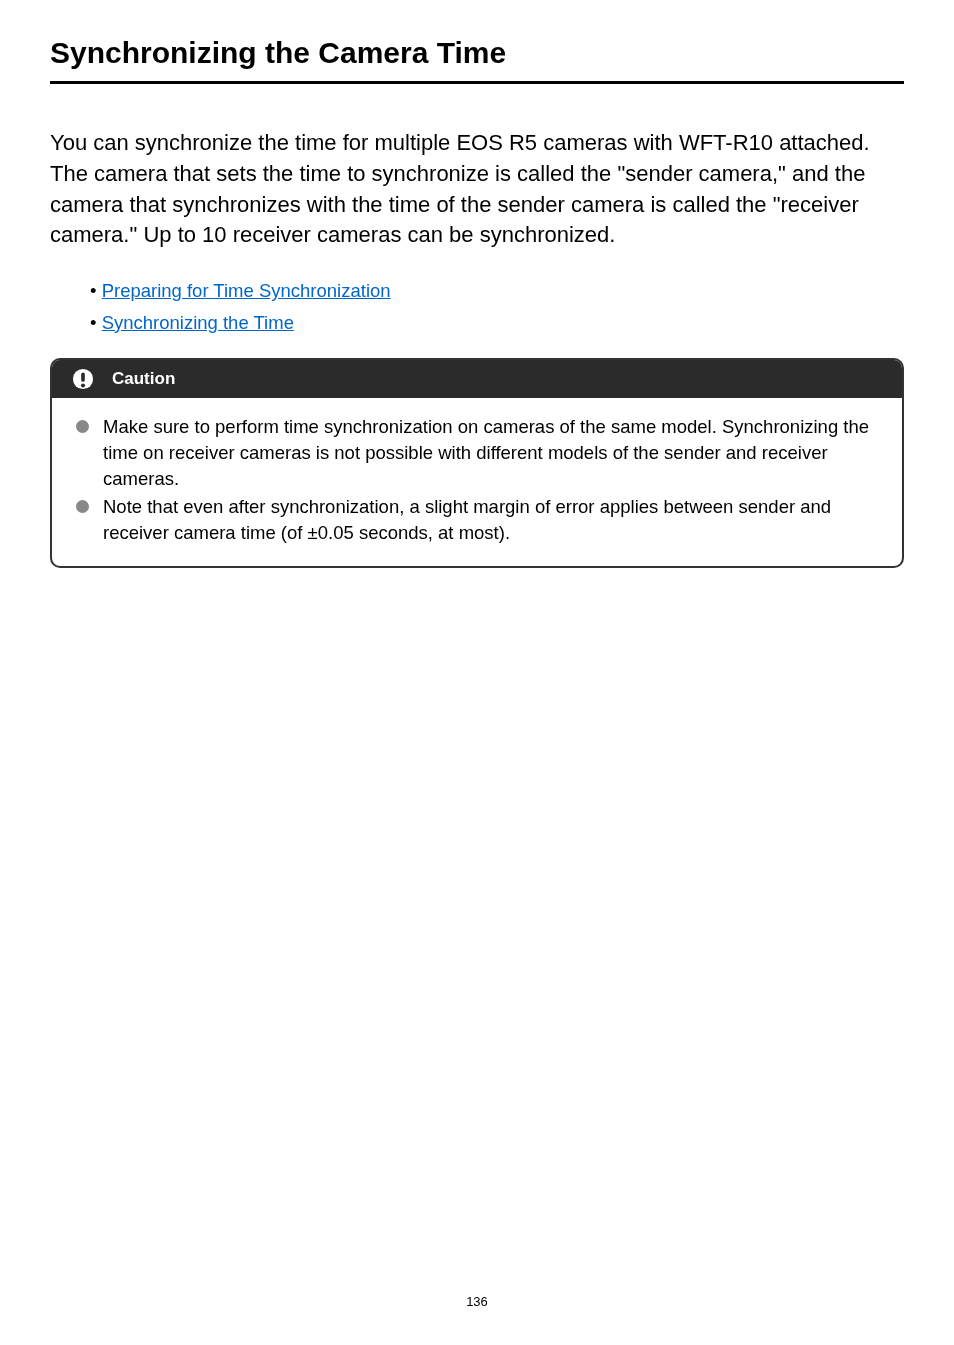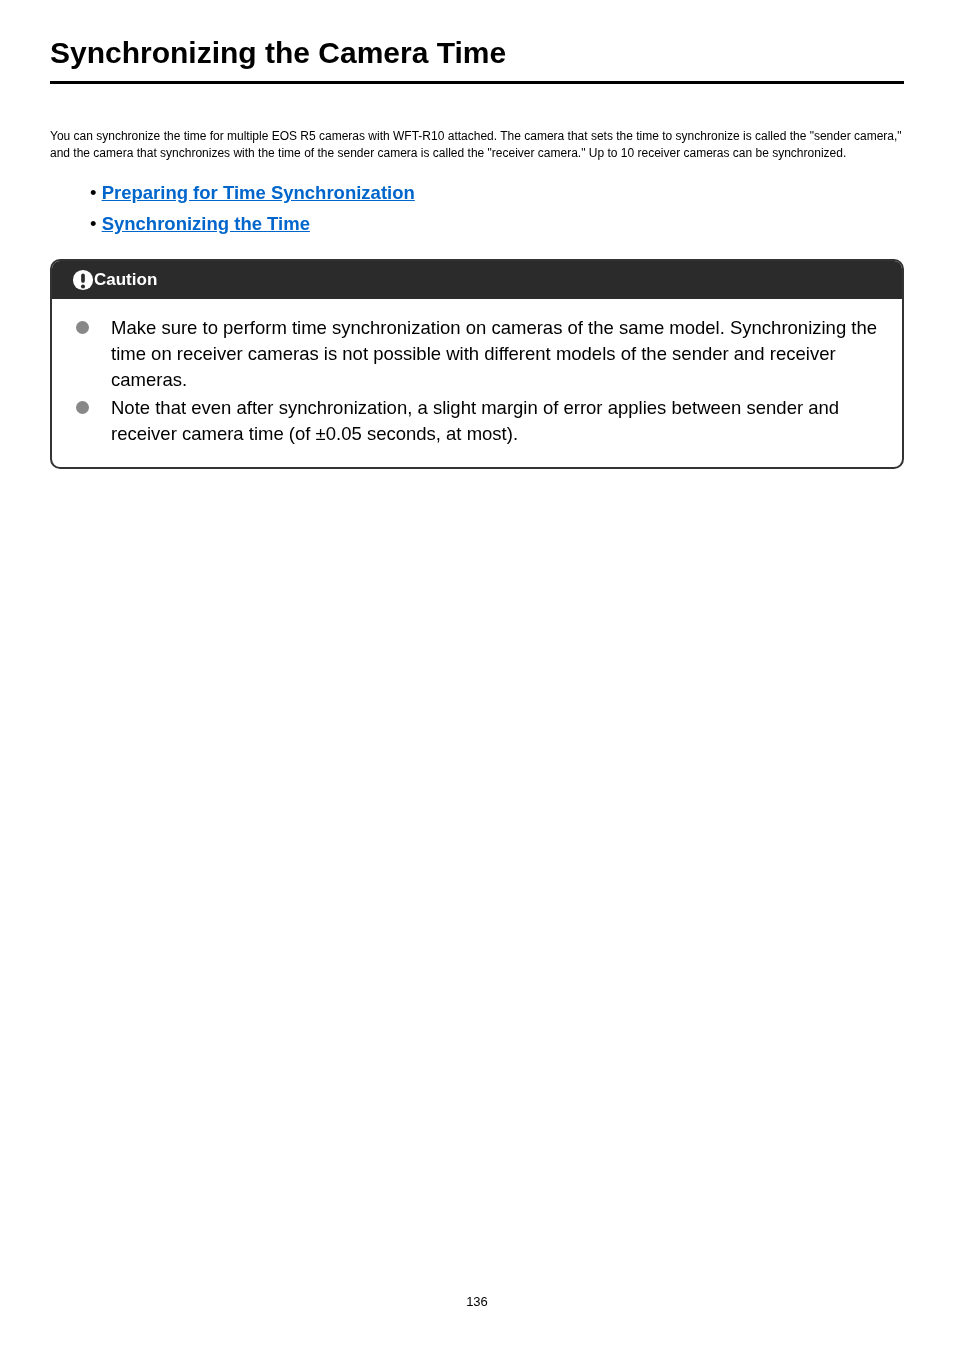--- a/index.html
+++ b/index.html
@@ -17,73 +17,73 @@
     padding: 36px 50px 20px 50px;
   }
   .page-title {
     font-size: 30px;
     font-weight: bold;
     border-bottom: 3px solid #000000;
     padding-bottom: 11px;
     margin-bottom: 44px;
   }
   .intro-text {
-    font-size: 12px;
+    font-size: 22px;
     line-height: 1.4;
-    margin-bottom: 15px;
+    margin-bottom: 24px;
   }
   .links-list {
     list-style: none;
     padding-left: 40px;
     margin-bottom: 20px;
   }
   .links-list li {
     font-size: 18.5px;
     line-height: 1.7;
   }
   .links-list li::before {
     content: "• ";
     color: #000;
   }
   .links-list a {
     color: #0066cc;
     text-decoration: underline;
-    font-weight: bold;
   }
   .caution-box {
     border: 2px solid #333;
     border-radius: 10px;
     overflow: hidden;
     margin-top: 6px;
   }
   .caution-header {
     background: #2b2b2b;
     color: #ffffff;
     padding: 8px 16px 8px 20px;
     display: flex;
     align-items: center;
+    gap: 18px;
     font-size: 17px;
     font-weight: bold;
   }
   .caution-icon {
     width: 22px;
     height: 22px;
     flex-shrink: 0;
   }
   .caution-body {
     padding: 16px 24px 18px 24px;
   }
   .caution-list {
     list-style: none;
   }
   .caution-list li {
     font-size: 18.5px;
     line-height: 1.4;
     display: flex;
-    gap: 22px;
+    gap: 14px;
     margin-bottom: 2px;
   }
   .caution-list li .bullet-dot {
     width: 13px;
     height: 13px;
     background: #888888;
     border-radius: 50%;
     flex-shrink: 0;
     margin-top: 6px;
   }

